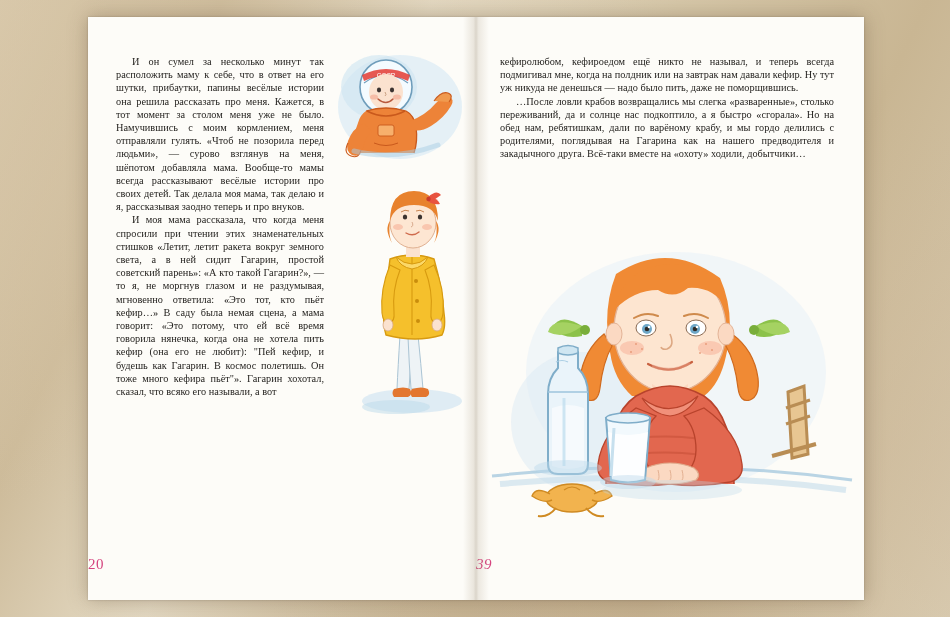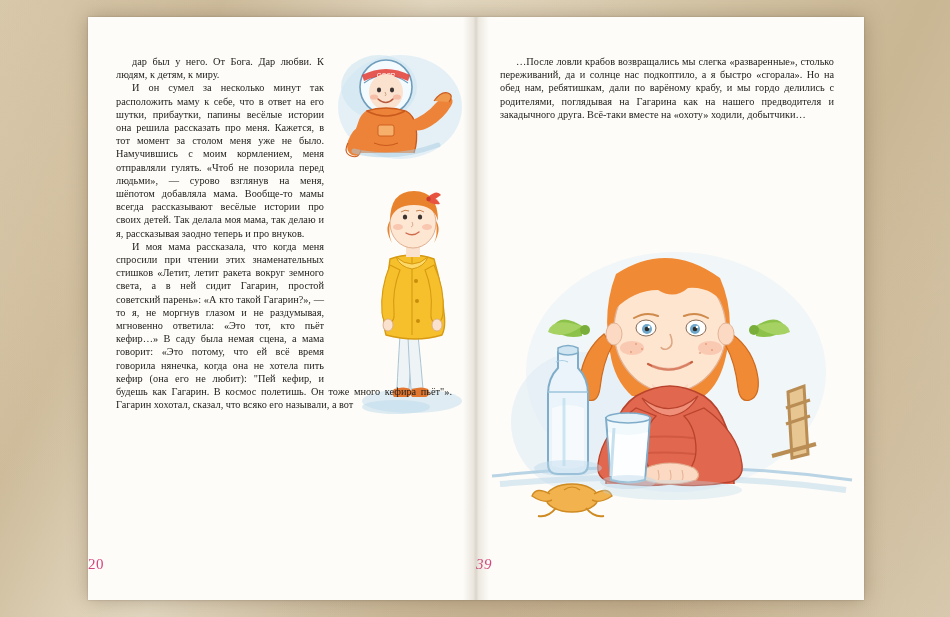--- a/index.html
+++ b/index.html
@@ -220,31 +220,31 @@
           <path d="M50 66 q7 4 13 -1" stroke="#cf6a4c" stroke-width="1.4" fill="none" stroke-linecap="round"></path>
           <ellipse cx="42" cy="60" rx="5" ry="3" fill="#f6ab92" opacity="0.55"></ellipse>
           <ellipse cx="71" cy="60" rx="5" ry="3" fill="#f6ab92" opacity="0.55"></ellipse>
         </svg>
       </div>
 
       <div class="col left-text">
 
         <div class="float-top-right"></div>
 
-        <p class="body">дар был у него. От Бога. Дар любви. К людям, к детям, к миру.</p>
         <p class="body">И он сумел за несколько минут так расположить маму к себе, что в ответ на его шутки, прибаутки, папины весёлые истории она решила рассказать про меня. Кажется, в тот момент за столом меня уже не было. Намучившись с моим кормлением, меня отправляли гулять. «Чтоб не позорила перед людьми», — сурово взглянув на меня, шёпотом добавляла мама. Вообще-то мамы всегда рассказывают весёлые истории про своих детей. Так делала моя мама, так делаю и я, рассказывая заодно теперь и про внуков.</p>
         <p class="body">И моя мама рассказала, что когда меня спросили при чтении этих знаменательных стишков «Летит, летит ракета вокруг земного света, а в ней сидит Гагарин, простой советский парень»: «А кто такой Гагарин?», — то я, не моргнув глазом и не раздумывая, мгновенно ответила: «Это тот, кто пьёт кефир…» В саду была немая сцена, а мама говорит: «Это потому, что ей всё время говорила нянечка, когда она не хотела пить кефир (она его не любит): "Пей кефир, и будешь как Гагарин. В космос полетишь. Он тоже много кефира пьёт"». Гагарин хохотал, сказал, что всяко его называли, а вот</p>
       </div>
 
       <div class="folio">20</div>
     </div>
 
     <div class="page right">
 
       <div class="col">
+        <p class="body noindent">кефиролюбом, кефироедом ещё никто не называл, и теперь всегда подмигивал мне, когда на полдник или на завтрак нам давали кефир. Ну тут уж никуда не денешься — надо было пить, даже не поморщившись.</p>
         <p class="body">…После ловли крабов возвращались мы слегка «разваренные», столько переживаний, да и солнце нас подкоптило, а я быстро «сгорала». Но на обед нам, ребятишкам, дали по варёному крабу, и мы гордо делились с родителями, поглядывая на Гагарина как на нашего предводителя и закадычного друга. Всё-таки вместе на «охоту» ходили, добытчики…</p>
       </div>
 
       <div class="illus" id="tablegirl">
         <svg width="372" height="330" viewBox="0 0 372 330" xmlns="http://www.w3.org/2000/svg">
 
           <ellipse cx="190" cy="150" rx="150" ry="120" fill="#e7f1f7" opacity="0.55"></ellipse>
           <ellipse cx="95" cy="200" rx="70" ry="70" fill="#dbeaf4" opacity="0.5"></ellipse>
 
           <g stroke="#b98d54" stroke-width="3" fill="none">

